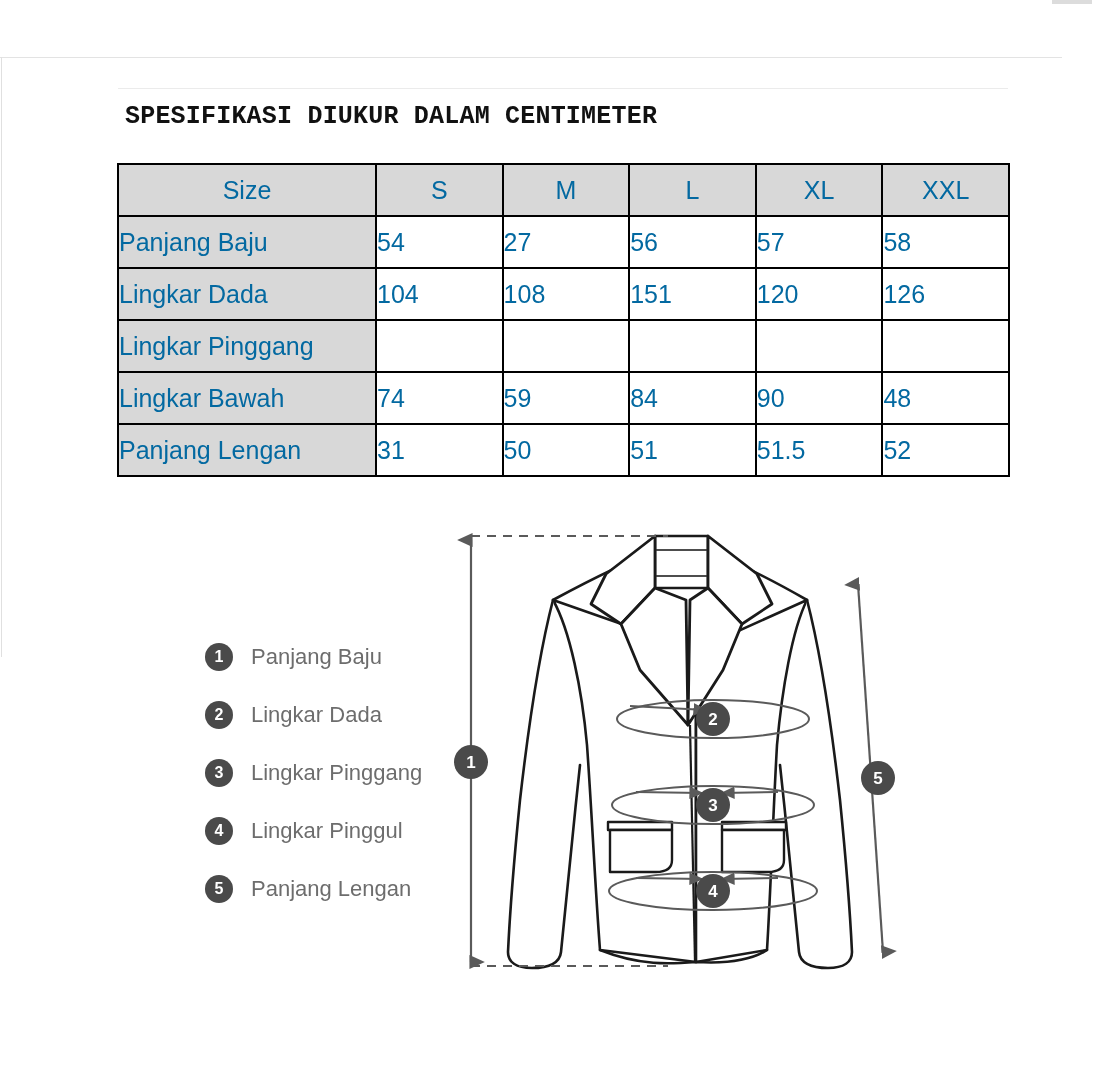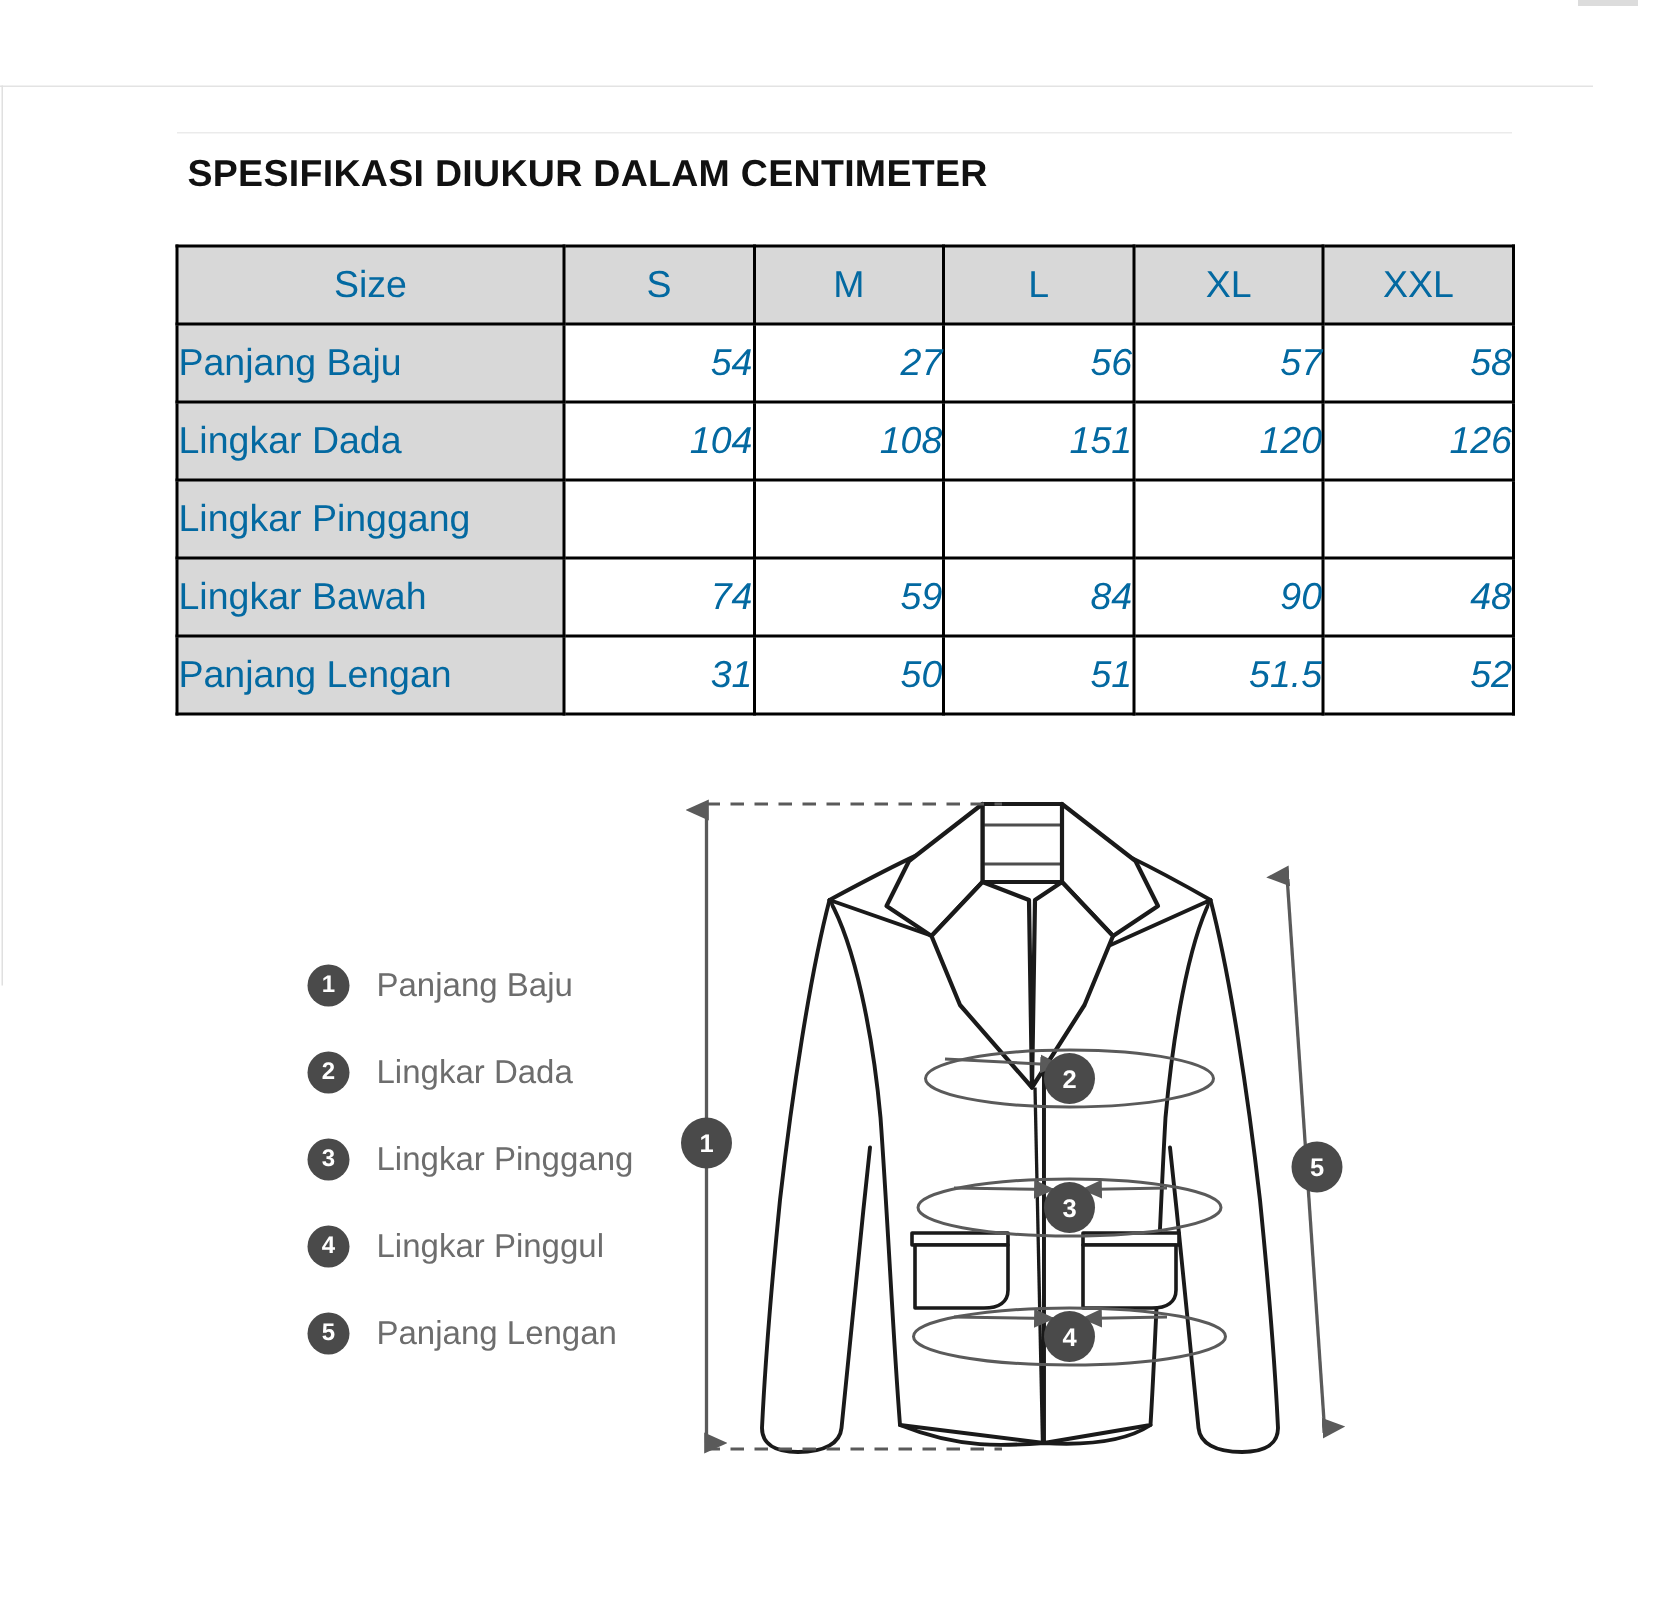--- a/index.html
+++ b/index.html
@@ -34,20 +34,21 @@
   #title-block{
     position:absolute;left:118px;top:92px;width:890px;height:72px;
     background:#ffffff;
     display:flex;align-items:flex-start;
   }
   #spec-title{
     font-size:25px;font-weight:bold;color:#111111;
     letter-spacing:.2px;line-height:1;
     padding-left:7px;padding-top:12px;
     white-space:nowrap;
+    font-family:Liberation Mono, monospace;
   }
 
   
   #size-table{
     position:absolute;left:117px;top:163px;
     border-collapse:collapse;
     table-layout:fixed;
     width:891px;
   }
   #size-table th,#size-table td{
@@ -68,23 +69,22 @@
   }
   .rowlabel{
     background:#d8d8d8;
     text-align:left;
     padding-left:8px;
     font-size:25px;
     white-space:nowrap;
   }
   .val{
     background:#ffffff;
-    text-align:right;
+    text-align:left;
     font-size:25px;
-    font-style:italic;
   }
 
   
   #legend{
     position:absolute;left:205px;top:628px;
   }
   .legend-row{
     display:flex;align-items:center;
     height:58px;
   }

